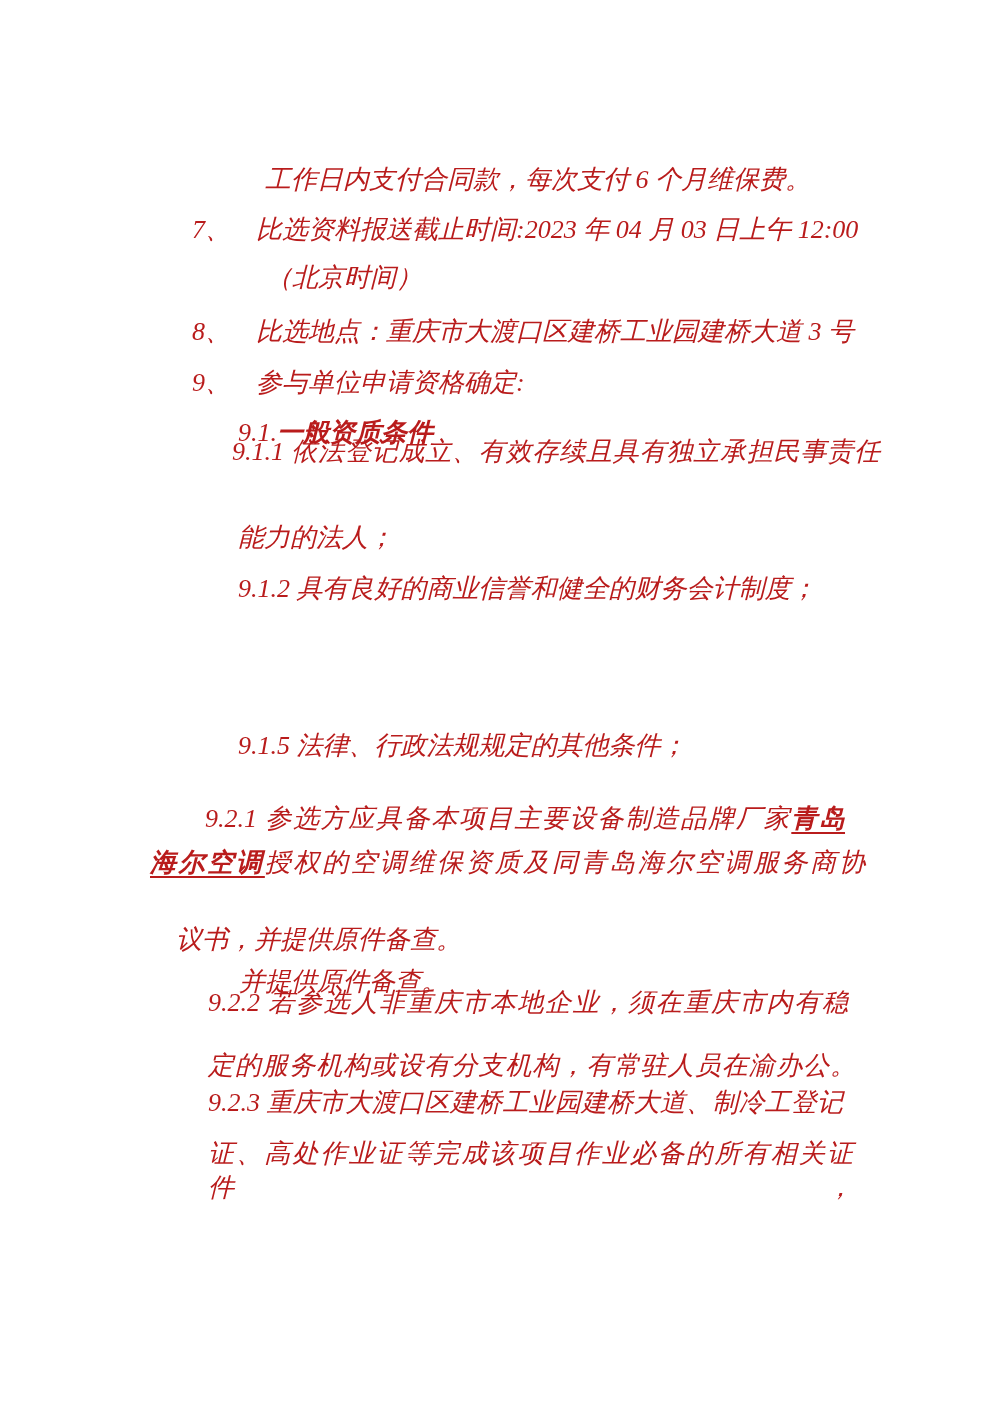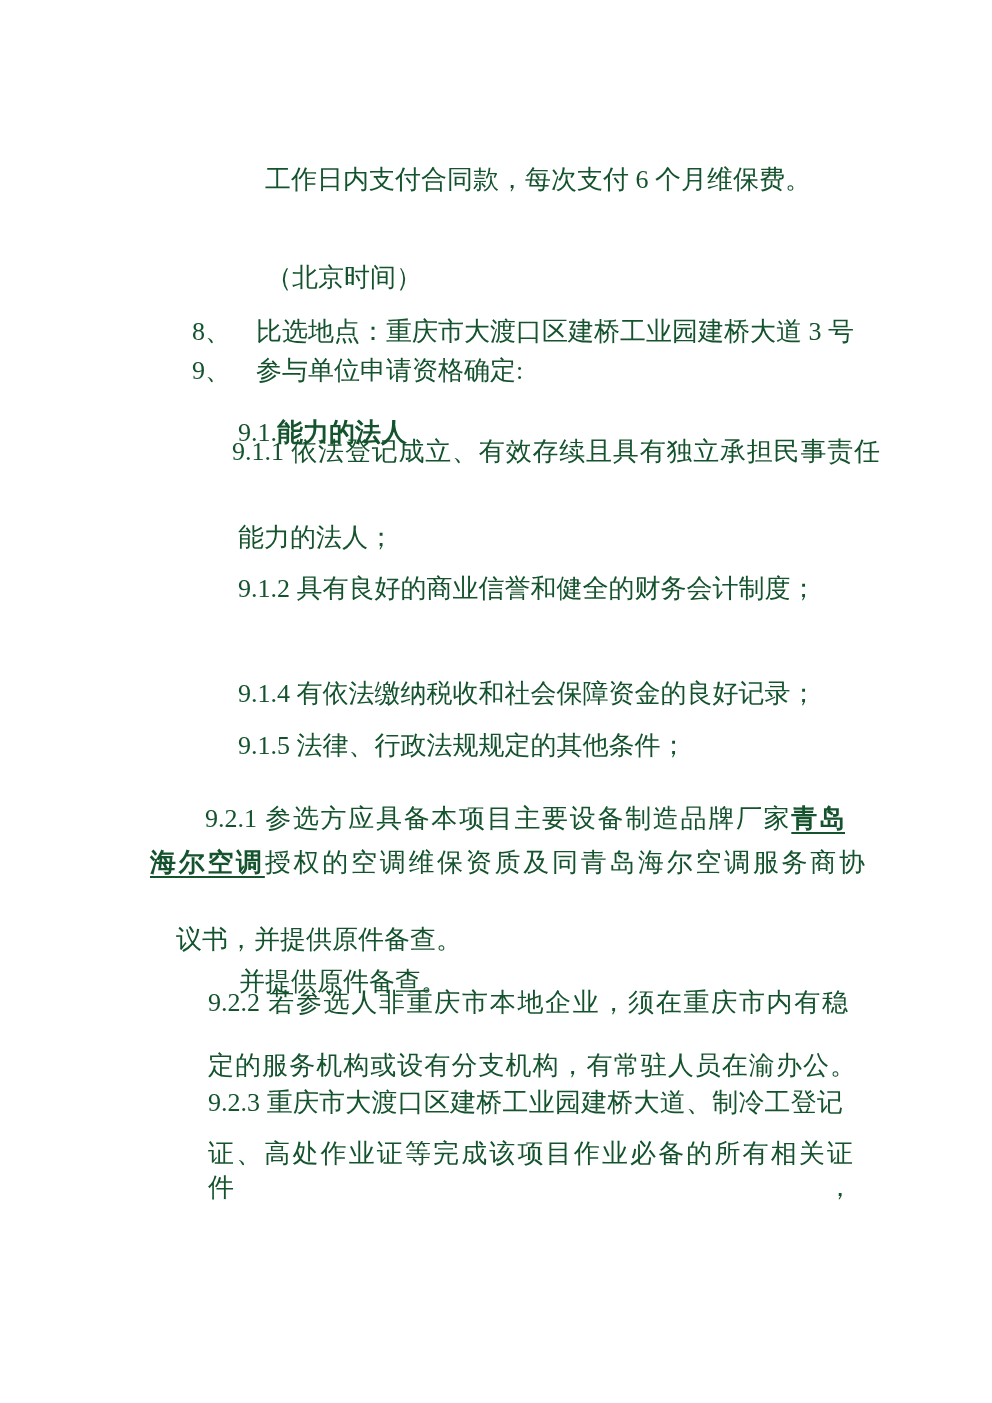--- a/index.html
+++ b/index.html
@@ -1,31 +1,32 @@
 <!DOCTYPE html>
 <html><head>
 <meta charset="utf-8">
 <style>
   html,body{margin:0;padding:0;background:#ffffff;}
   .page{
     position:relative;width:992px;height:1403px;background:#ffffff;
-    color:#14532d;font-family:"Liberation Serif","DejaVu Serif",serif;
+    color:#b91c1c;font-family:"Liberation Serif","DejaVu Serif",serif;
     overflow:hidden;
+    font-style:italic;
   }
   .line{position:absolute;font-size:26px;line-height:34px;white-space:pre;}
   .just{white-space:normal;text-align:justify;text-align-last:justify;}
   .num{display:inline-block;width:64px;white-space:pre;}
   .b{font-weight:bold;}
   .bu{font-weight:bold;text-decoration:underline;text-decoration-thickness:2px;text-underline-offset:5px;}
   
   .l1 {left:239px;top:129px;}
   .l2 {left:166px;top:179px;}
   .l3 {left:240px;top:227px;}
   .l4 {left:166px;top:281px;}
-  .l5 {left:166px;top:320px;}
+  .l5 {left:166px;top:332px;}
   .l6 {left:212px;top:382px;}
   .l7 {left:212px;top:435px;width:648px;margin-left:20px;}
   .l8 {left:212px;top:487px;}
   .l9 {left:212px;top:538px;}
   .l10{left:212px;top:590px;}
   .l11{left:212px;top:643px;}
   .l12{left:212px;top:695px;}
   .l13{left:212px;top:748px;}
   .l14{left:205px;top:802px;width:640px;}
   .l15{left:150px;top:846px;width:715px;}
@@ -39,53 +40,53 @@
 </style>
 </head>
 <body>
 
 <div class="page">
 
   <div class="line l1">
     <span>工作日内支付合同款，每次支付 6 个月维保费。</span>
   </div>
 
+  <div class="line l2">
+    <span class="num">7、</span><span>比选资料报送截止时间:2023 年 04 月 03 日上午 12:00</span>
+  </div>
 
   <div class="line l3">
     <span>（北京时间）</span>
   </div>
 
   <div class="line l4">
     <span class="num">8、</span><span>比选地点：重庆市大渡口区建桥工业园建桥大道 3 号</span>
   </div>
 
   <div class="line l5">
     <span class="num">9、</span><span>参与单位申请资格确定:</span>
   </div>
 
   <div class="line l6">
-    <span>9.1.</span><span class="b">能力的法人</span>
+    <span>9.1.</span><span class="b">一般资质条件</span>
   </div>
 
   <div class="line l7 just">
     <span>9.1.1 依法登记成立、有效存续且具有独立承担民事责任</span>
   </div>
 
   <div class="line l8">
     <span>能力的法人；</span>
   </div>
 
   <div class="line l9">
     <span>9.1.2 具有良好的商业信誉和健全的财务会计制度；</span>
   </div>
 
 
-  <div class="line l11">
-    <span>9.1.4 有依法缴纳税收和社会保障资金的良好记录；</span>
-  </div>
 
   <div class="line l12">
     <span>9.1.5 法律、行政法规规定的其他条件；</span>
   </div>
 
 
   <div class="line l14 just">
     <span>9.2.1 参选方应具备本项目主要设备制造品牌厂家</span><span class="bu">青岛</span>
   </div>
 

